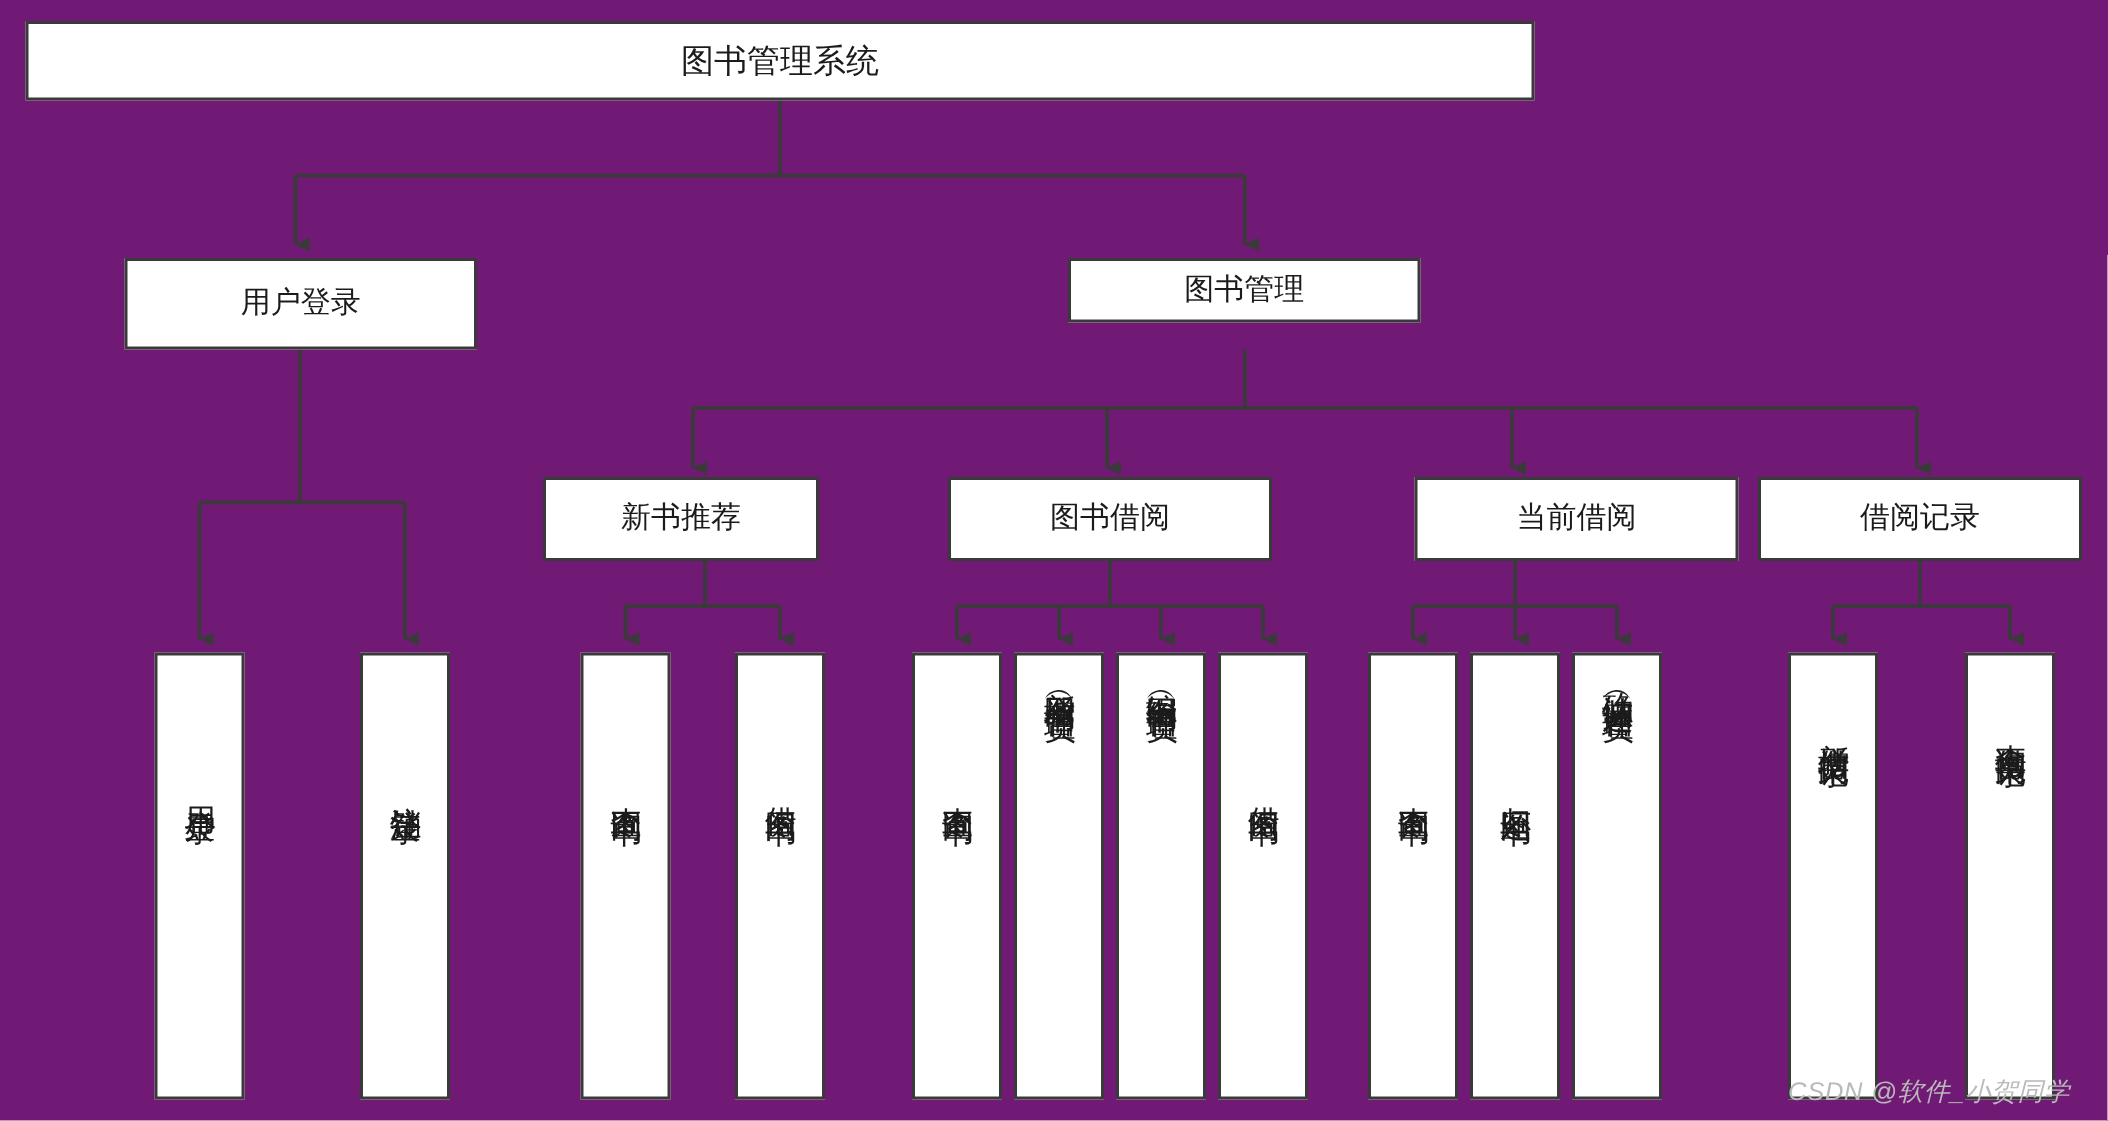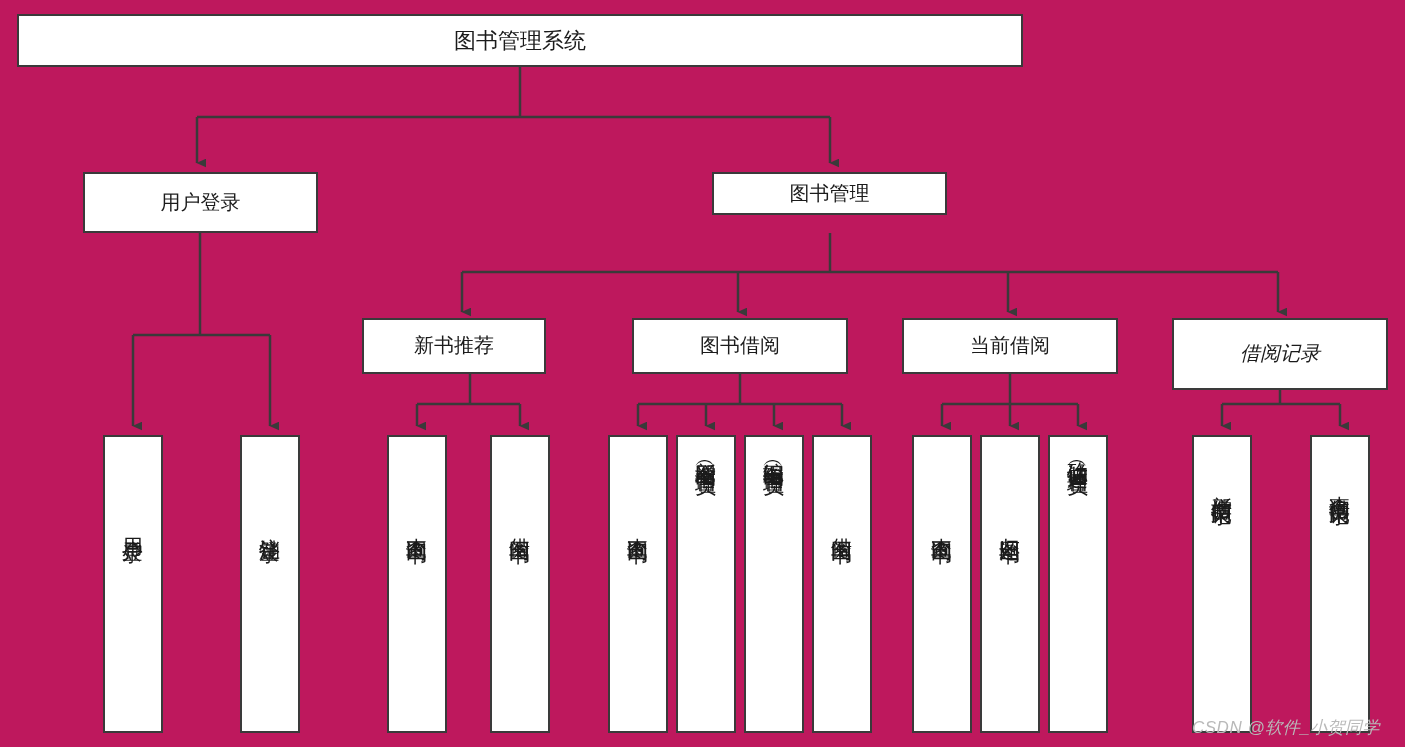--- a/index.html
+++ b/index.html
@@ -8,21 +8,21 @@
     padding: 0;
     background: #ffffff;
   }
   body {
     font-family: "Liberation Sans", "DejaVu Sans", sans-serif;
   }
   #diagram-root {
     position: relative;
     width: 1405px;
     height: 747px;
-    background: #be185d;
+    background: #701a75;
     overflow: hidden;
   }
   #diagram-svg {
     position: absolute;
     left: 0;
     top: 0;
     width: 1405px;
     height: 747px;
   }
   .node-box {
@@ -150,24 +150,24 @@
   <div class="node-box node-level2" style="left:712px; top:172px; width:235px; height:43px;">
     <span class="node-label">图书管理</span>
   </div>
 
   <div class="node-box node-level3" style="left:362px; top:318px; width:184px; height:56px;">
     <span class="node-label">新书推荐</span>
   </div>
   <div class="node-box node-level3" style="left:632px; top:318px; width:216px; height:56px;">
     <span class="node-label">图书借阅</span>
   </div>
-  <div class="node-box node-level3" style="left:902px; top:318px; width:216px; height:56px;">
+  <div class="node-box node-level3" style="left:943px; top:318px; width:216px; height:56px;">
     <span class="node-label">当前借阅</span>
   </div>
-  <div class="node-box node-level3" style="left:1172px; top:318px; width:216px; height:72px;font-style:italic;">
+  <div class="node-box node-level3" style="left:1172px; top:318px; width:216px; height:56px;">
     <span class="node-label">借阅记录</span>
   </div>
 
   <div class="node-box node-leaf" style="left:103px; top:435px; width:60px; height:298px; padding-top:84px;">
     <span class="node-label">用户登录</span>
   </div>
   <div class="node-box node-leaf" style="left:240px; top:435px; width:60px; height:298px; padding-top:84px;">
     <span class="node-label">注销登录</span>
   </div>
 

